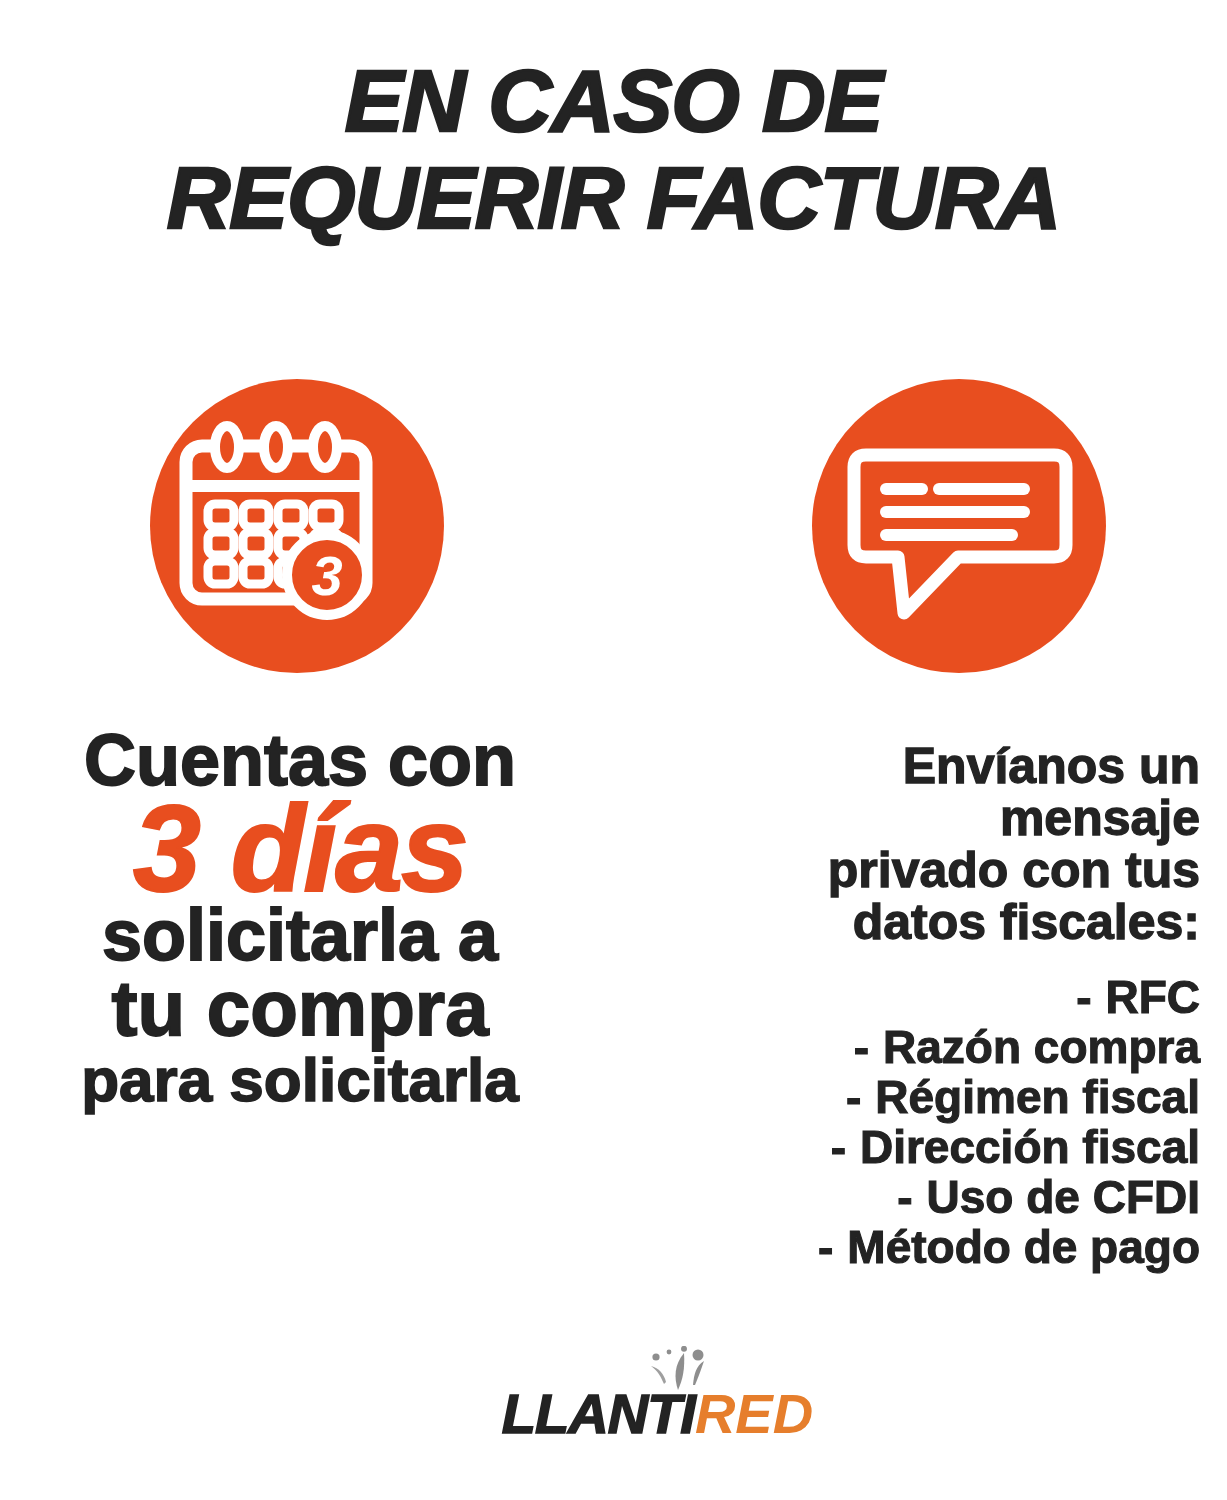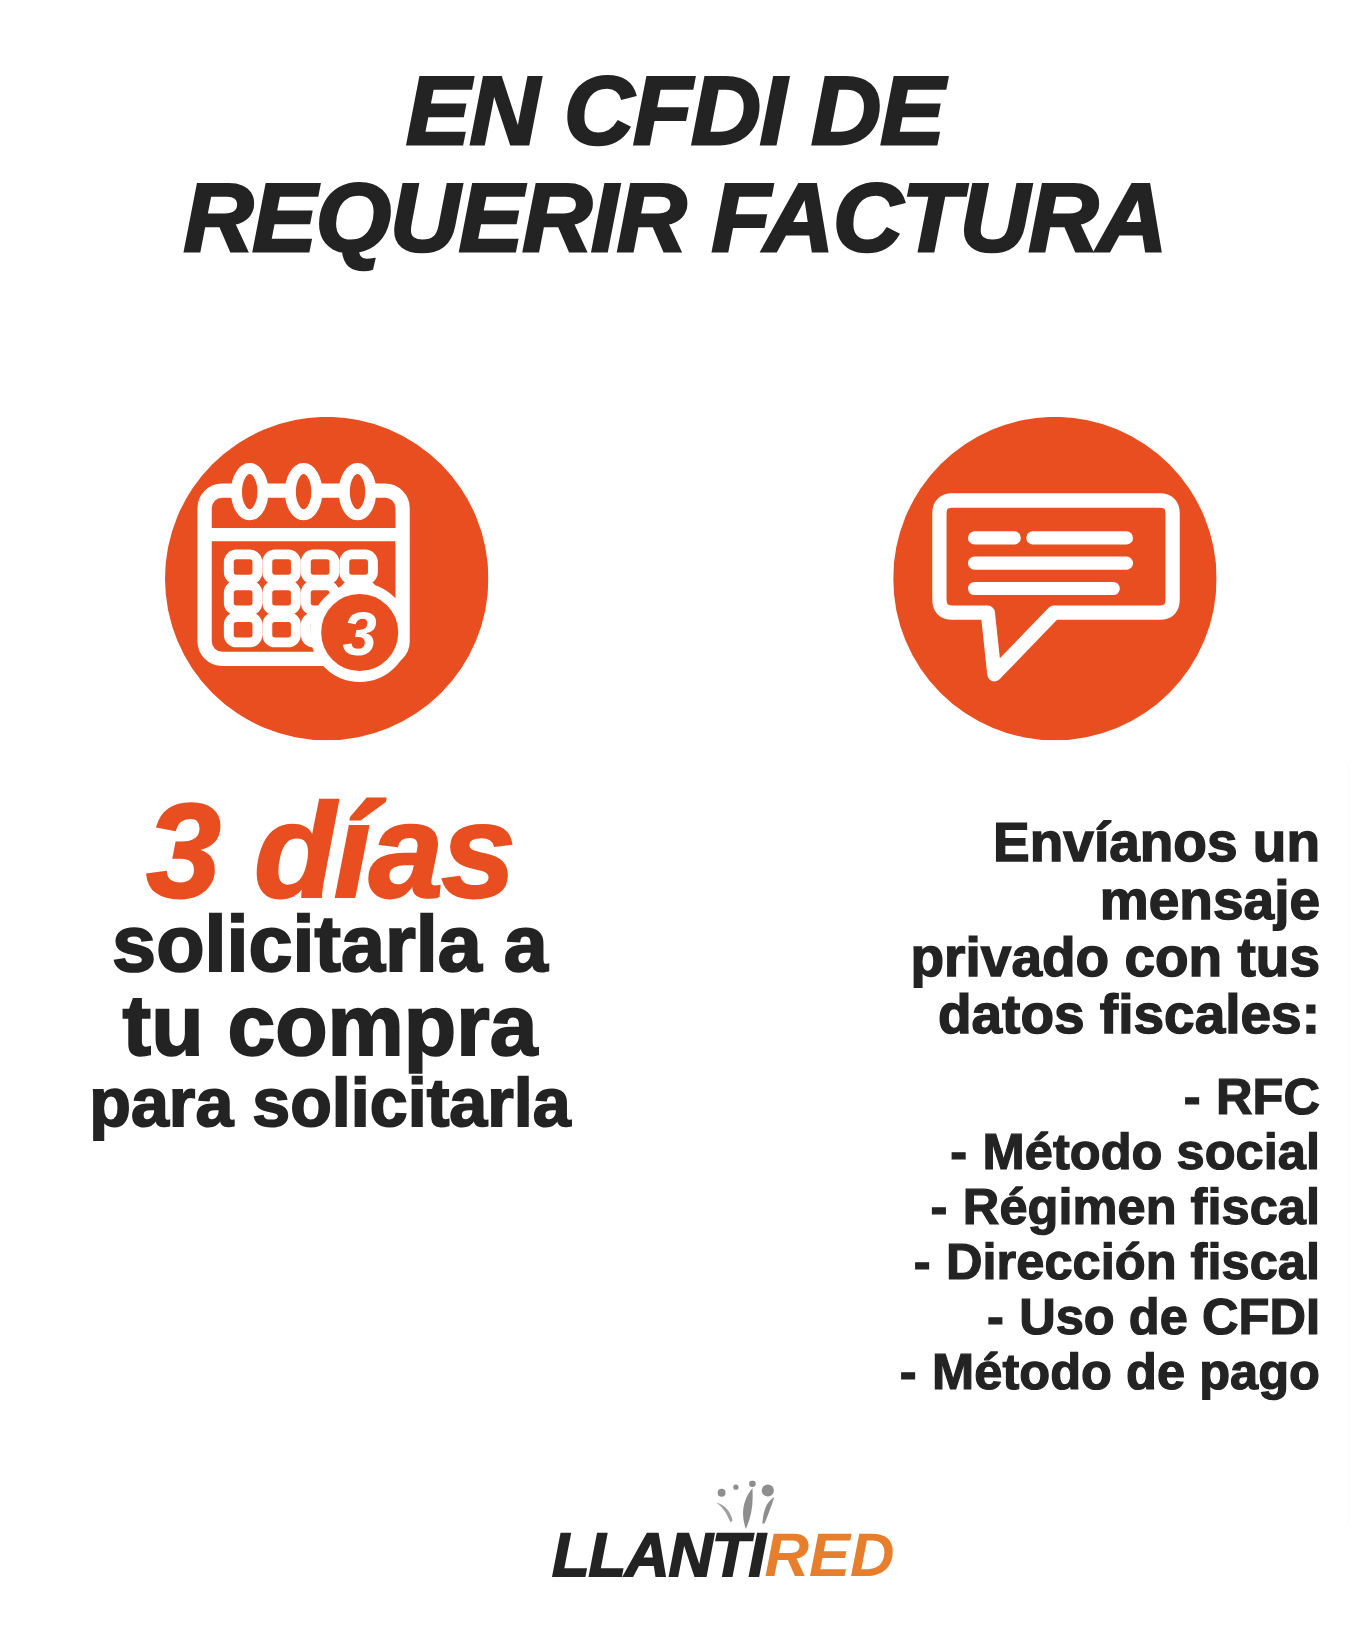--- a/index.html
+++ b/index.html
@@ -75,21 +75,21 @@
   .logo .brand-black{color:var(--dark);-webkit-text-stroke:1.6px var(--dark);}
   .logo .brand-orange{color:var(--logo-orange);letter-spacing:0px;}
   .spark{position:absolute;left:648px;top:1346px;width:62px;height:46px;}
 </style>
 </head>
 <body>
 
 <div class="page">
 
   <div class="title">
-    <div>EN CFDI DE</div>
+    <div>EN CASO DE</div>
     <div>REQUERIR FACTURA</div>
   </div>
 
   <div class="icon-wrap left">
     <svg viewBox="0 0 294 294">
       <circle cx="147" cy="147" r="147" style="fill:var(--orange)"></circle>
 
       <rect x="36" y="67" width="180" height="153" rx="16" fill="none" stroke="#FFFFFF" stroke-width="13"></rect>
 
       <line x1="36" y1="107" x2="216" y2="107" stroke="#FFFFFF" stroke-width="12"></line>
@@ -127,35 +127,36 @@
       <g stroke="#FFFFFF" stroke-width="12" stroke-linecap="round">
         <line x1="74" y1="110" x2="110" y2="110"></line>
         <line x1="127" y1="110" x2="212" y2="110"></line>
         <line x1="74" y1="133" x2="212" y2="133"></line>
         <line x1="74" y1="156" x2="200" y2="156"></line>
       </g>
     </svg>
   </div>
 
   <div class="col-left">
+    <div class="l1">Cuentas con</div>
     <div class="l2">3 días</div>
     <div class="l3">solicitarla a</div>
     <div class="l4">tu compra</div>
     <div class="l5">para solicitarla</div>
   </div>
 
   <div class="col-right">
     <div class="intro">
       <div>Envíanos un mensaje</div>
       <div>privado con tus</div>
       <div>datos fiscales:</div>
     </div>
     <ul class="fiscal-list">
       <li><span class="bullet">-</span><span>RFC</span></li>
-      <li><span class="bullet">-</span><span>Método social</span></li>
+      <li><span class="bullet">-</span><span>Razón compra</span></li>
       <li><span class="bullet">-</span><span>Régimen fiscal</span></li>
       <li><span class="bullet">-</span><span>Dirección fiscal</span></li>
       <li><span class="bullet">-</span><span>Uso de CFDI</span></li>
       <li><span class="bullet">-</span><span>Método de pago</span></li>
     </ul>
   </div>
 
   <svg class="spark" viewBox="0 0 62 46">
     <g style="fill:var(--spark-gray)">
       <path d="M30 44 C26 32 26 19 36 7 C37 22 35 33 30 44 Z"></path>

